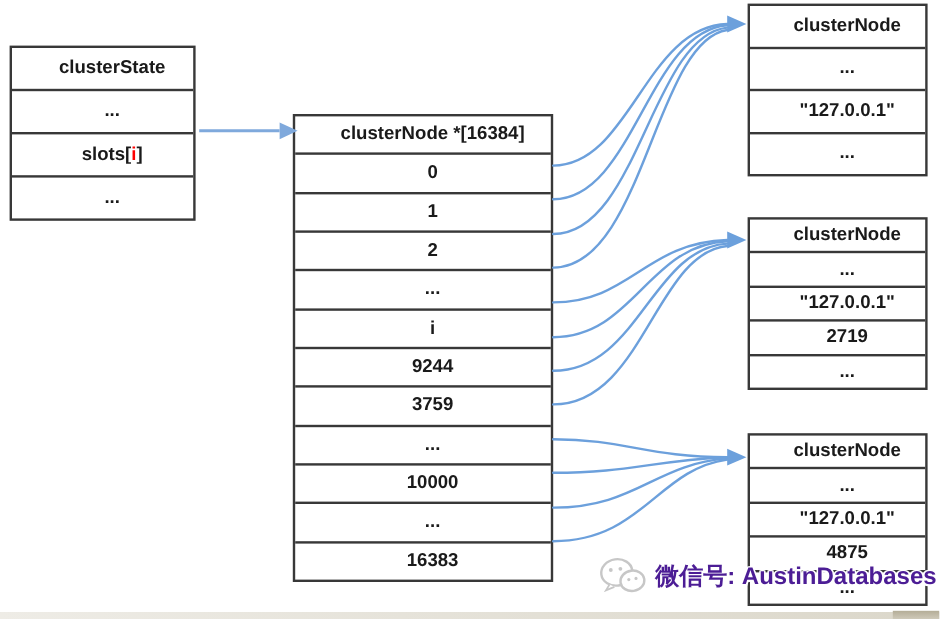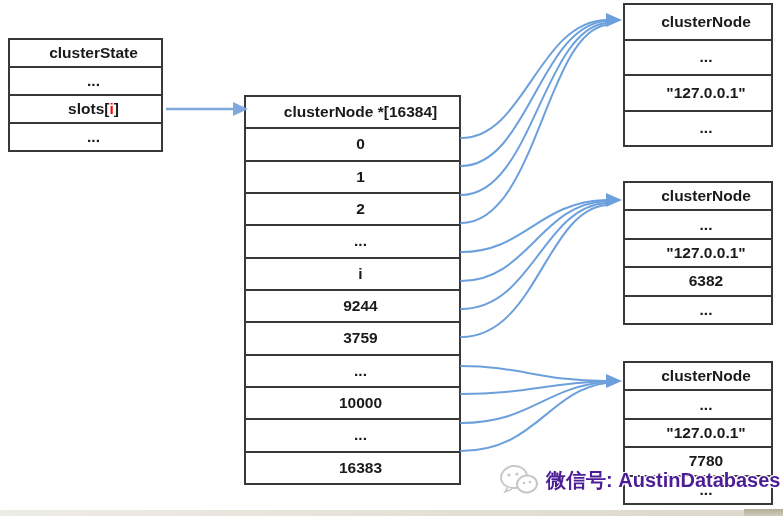--- a/index.html
+++ b/index.html
@@ -32,21 +32,21 @@
     color: #1a1a1a;
     border-top: 2px solid #383838;
     white-space: nowrap;
     overflow: hidden;
     padding-left: 16px;
   }
   .struct-table .cell:first-child { border-top: none; }
   .red { color: #ff0000; }
 
   
-  #cluster-state-table { left: 8px;   top: 38px;  width: 155px; height: 114px; }
+  #cluster-state-table { left: 8px;   top: 38px;  width: 155px; height: 146px; }
   #slot-array-table    { left: 244px; top: 95px;  width: 217px; height: 390px; }
   #node-table-0        { left: 623px; top: 3px;   width: 150px; height: 144px; }
   #node-table-1        { left: 623px; top: 181px; width: 150px; height: 144px; }
   #node-table-2        { left: 623px; top: 361px; width: 150px; height: 144px; }
 
   
   #arrows {
     position: absolute;
     left: 0; top: 0;
     width: 783px; height: 516px;
@@ -121,29 +121,29 @@
     <div class="cell">clusterNode</div>
     <div class="cell">...</div>
     <div class="cell">"127.0.0.1"</div>
     <div class="cell">...</div>
   </div>
 
   <div class="struct-table" id="node-table-1">
     <div class="cell">clusterNode</div>
     <div class="cell">...</div>
     <div class="cell">"127.0.0.1"</div>
-    <div class="cell">6382</div>
+    <div class="cell">2719</div>
     <div class="cell">...</div>
   </div>
 
   <div class="struct-table" id="node-table-2">
     <div class="cell">clusterNode</div>
     <div class="cell">...</div>
     <div class="cell">"127.0.0.1"</div>
-    <div class="cell">7780</div>
+    <div class="cell">4875</div>
     <div class="cell">...</div>
   </div>
 
   <svg id="arrows" viewBox="0 0 783 516" xmlns="http://www.w3.org/2000/svg">
 
     <g stroke="#7FA9DC" stroke-width="2.5" fill="none">
       <line x1="166" y1="109" x2="233" y2="109"></line>
     </g>
     <polygon points="233,102 233,116 248,109" fill="#7FA9DC"></polygon>
 

